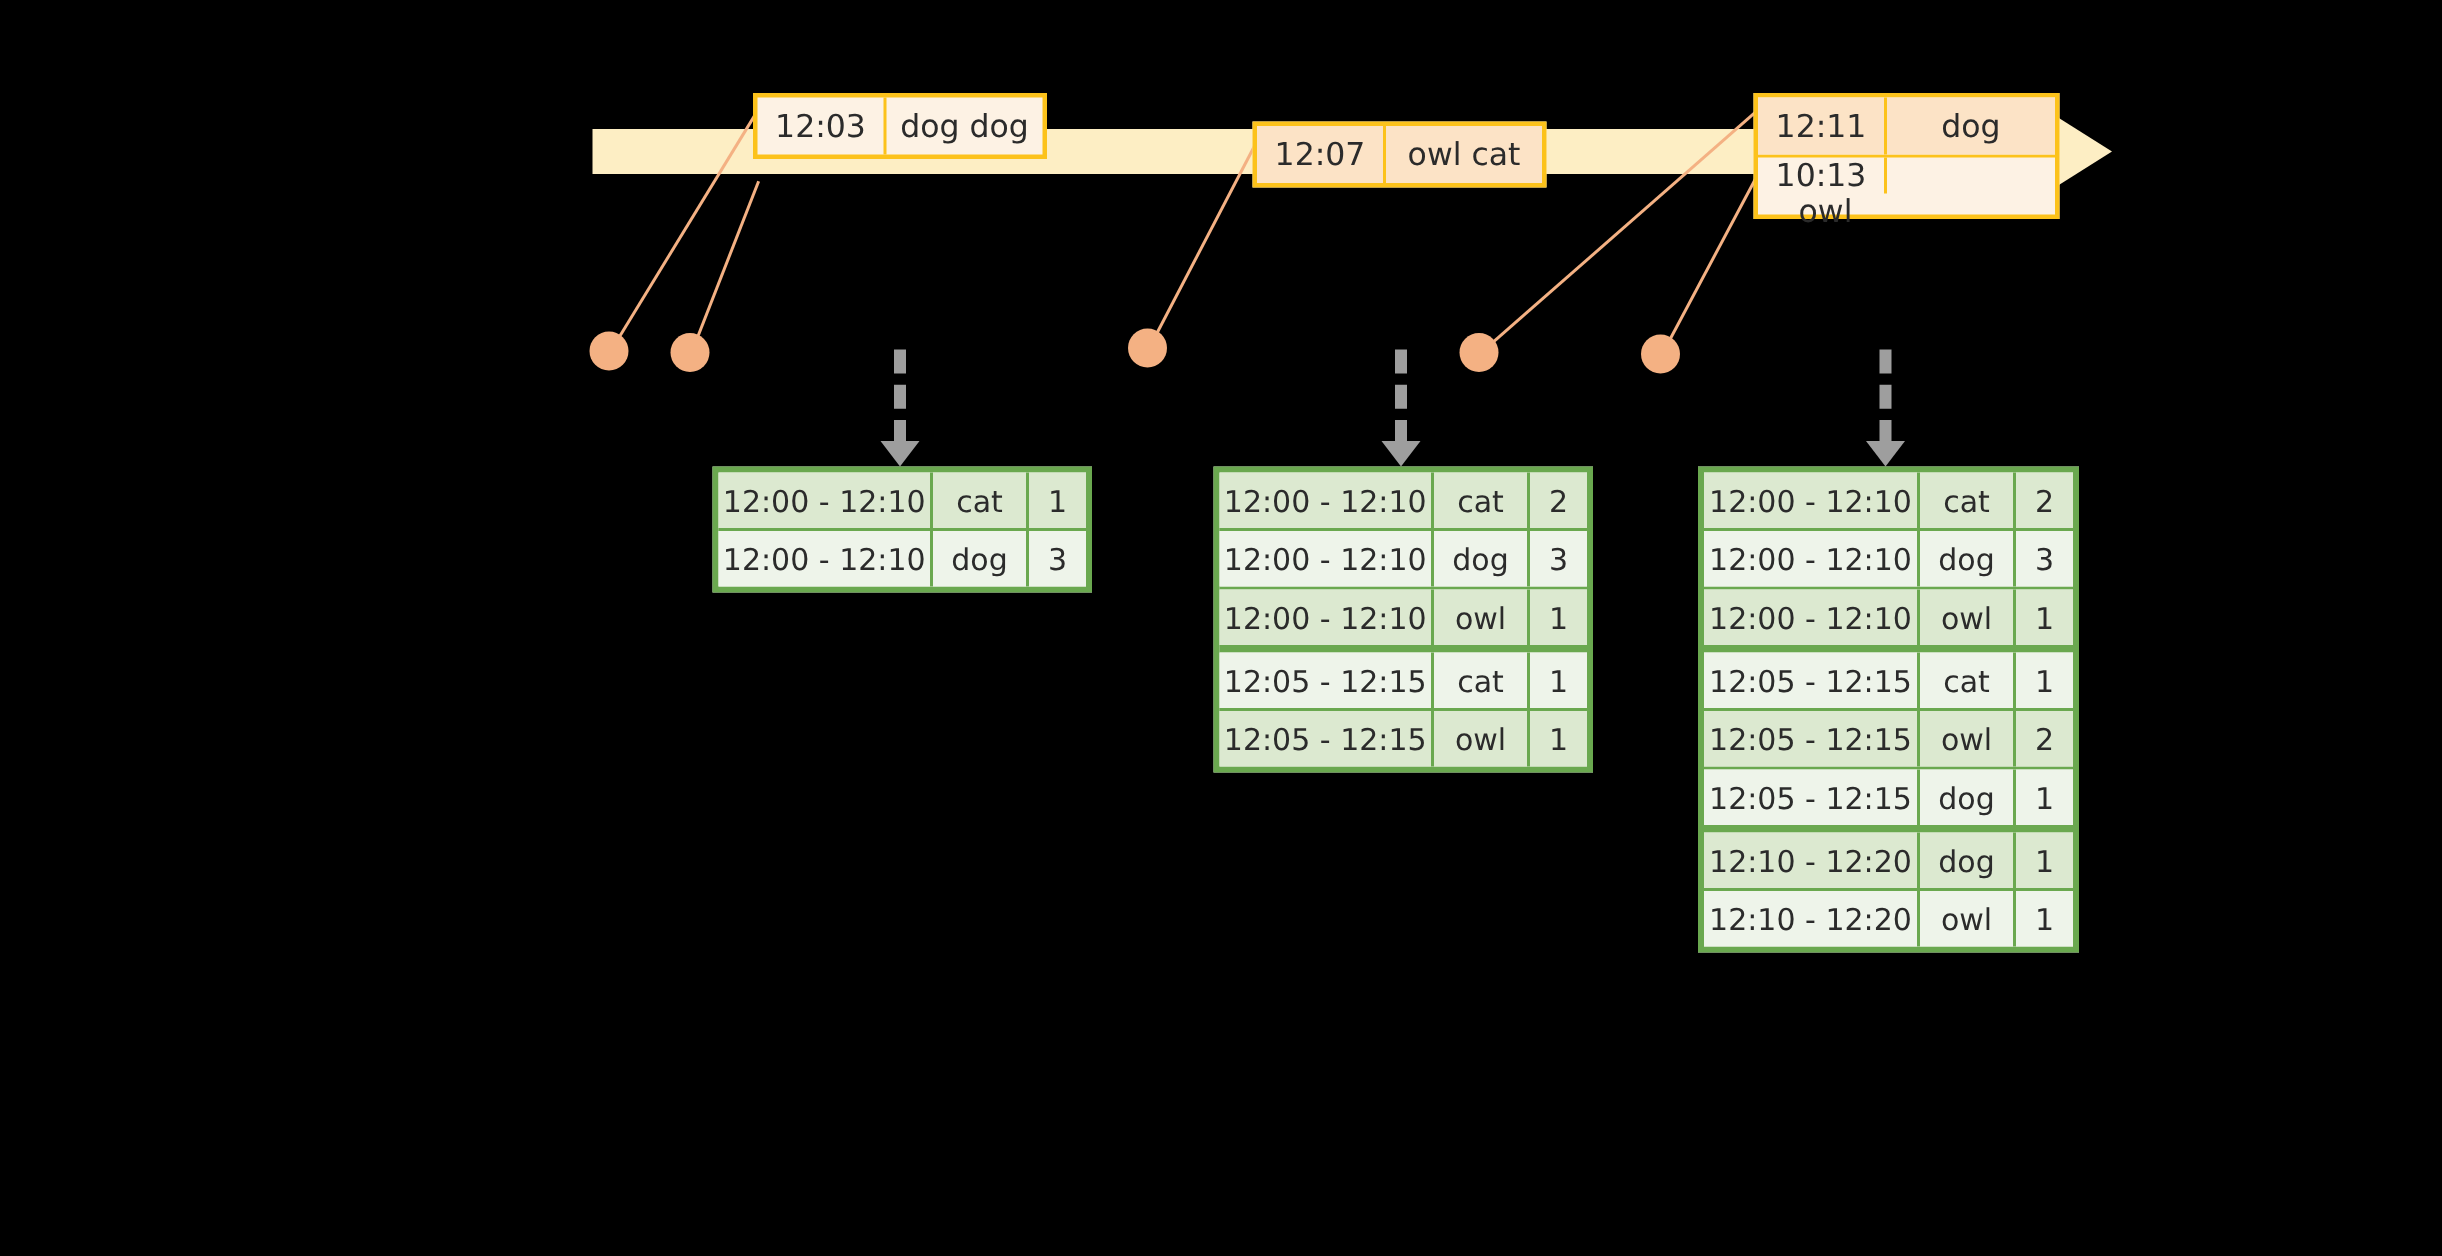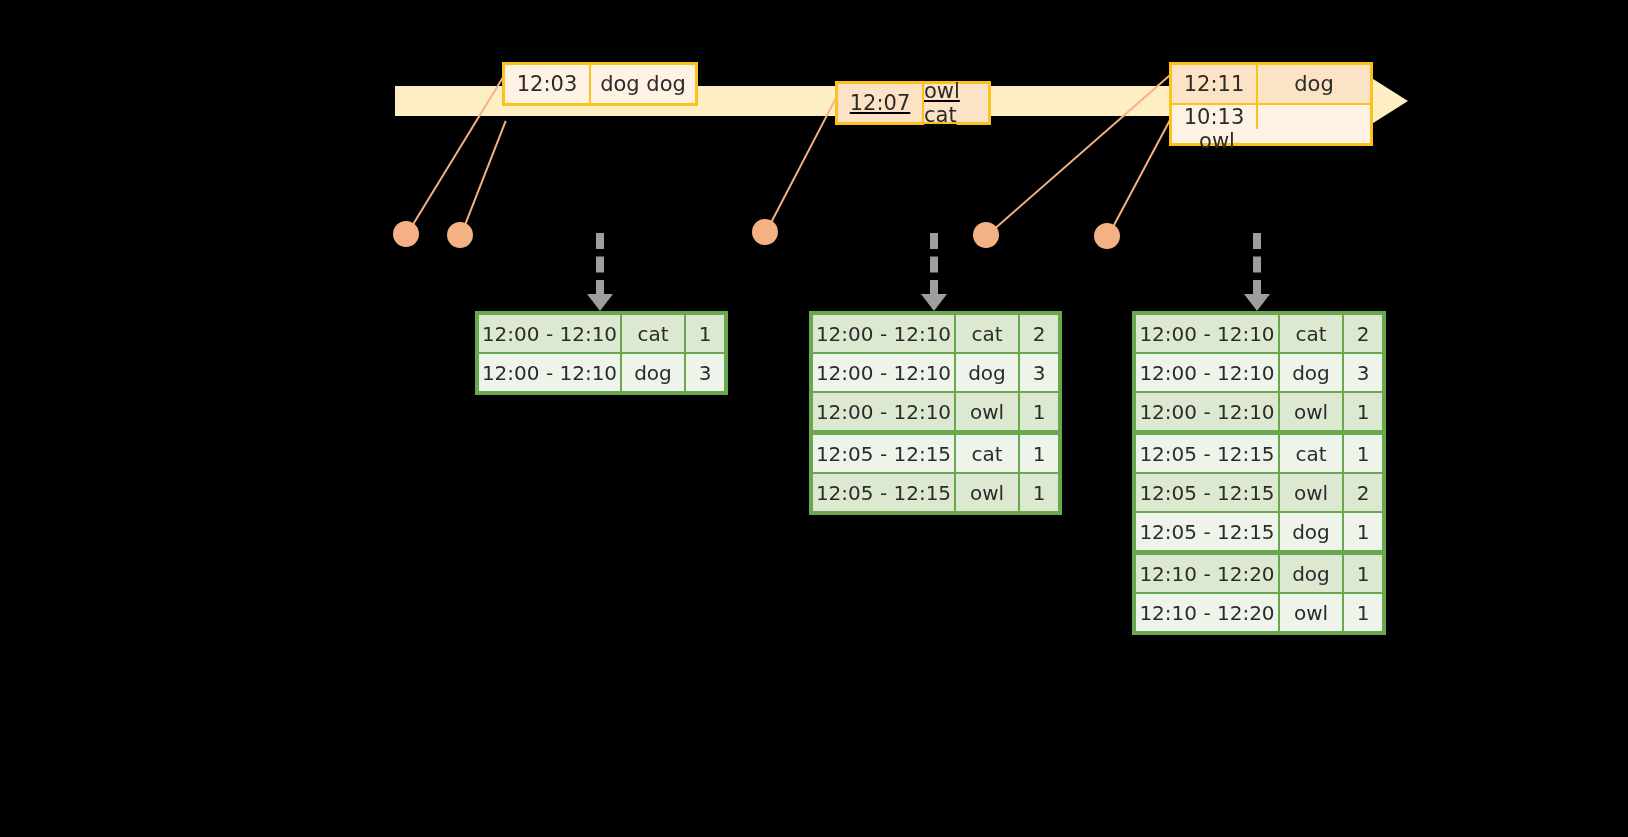--- a/index.html
+++ b/index.html
@@ -19,21 +19,21 @@
   .ev-row{display:flex;align-items:stretch;height:38px;}
   .ev-row + .ev-row{border-top:2px solid #fcc21b;flex-direction:column;}
   .ev-row.alt .ev-t,.ev-row.alt .ev-v{background:#fce3c6;}
   .ev-t,.ev-v{display:flex;align-items:center;justify-content:center;
               color:#2b2b2b;font-size:21px;}
   .ev-t{width:84px;border-right:2px solid #fcc21b;}
   .ev-v{flex:1;}
 
   #ev0{left:502px;top:62px;width:196px;}
   #ev0 .ev-v{width:112px;}
-  #ev1{left:835px;top:81px;width:156px;text-decoration:underline;}
+  #ev1{left:835px;top:81px;width:196px;}
   #ev1 .ev-v{width:112px;}
   #ev2{left:1169px;top:62px;width:204px;}
   #ev2 .ev-v{width:90px;}
 
   
   .dot{position:absolute;width:26px;height:26px;border-radius:50%;
        background:#f4b183;}
   .lead{position:absolute;height:0;border-top:2px solid #f4b183;
         transform-origin:0 0;}
 

